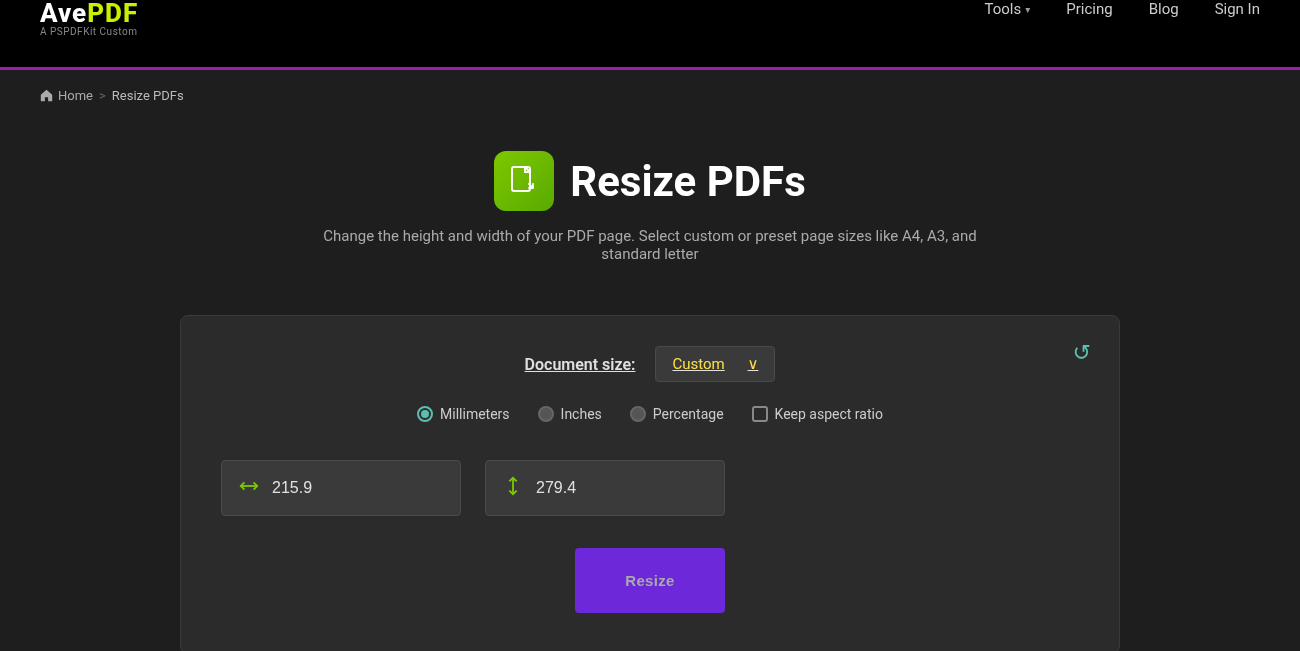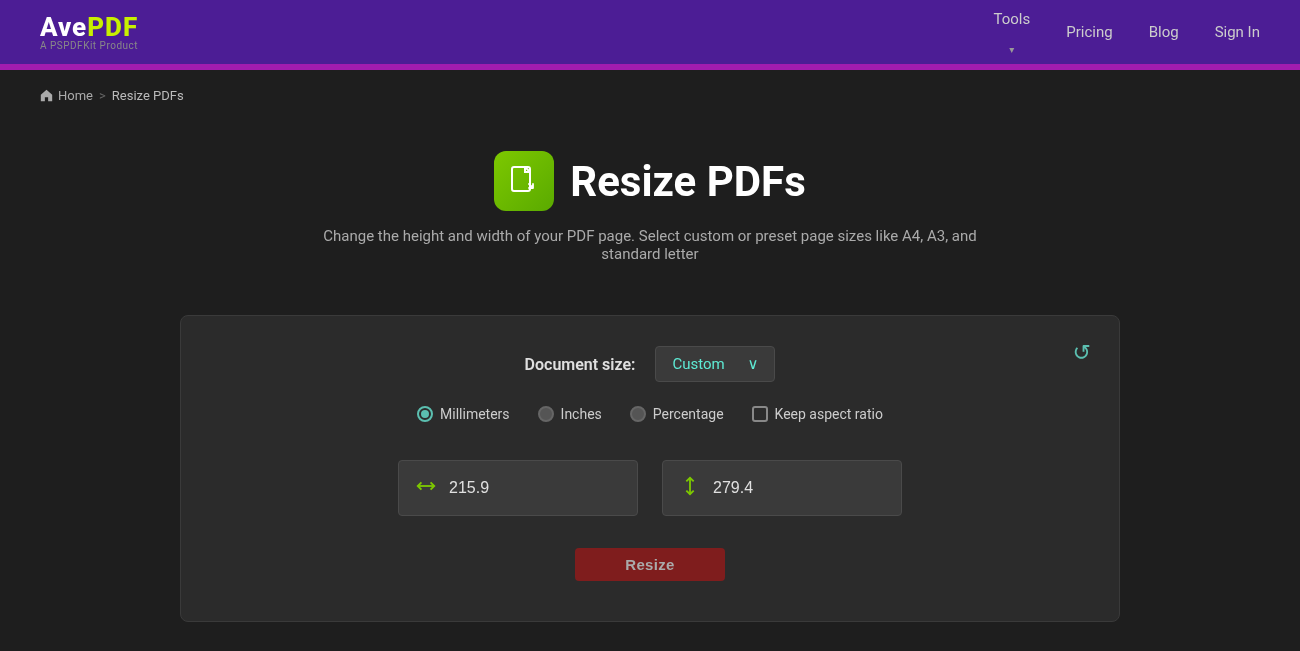--- a/index.html
+++ b/index.html
@@ -7,26 +7,26 @@
       background-color: #1e1e1e;
       color: #e0e0e0;
       font-family: -apple-system, BlinkMacSystemFont, 'Segoe UI', Roboto, sans-serif;
       min-height: 651px;
       width: 1300px;
     }
 
     
     header {
       display: flex;
-      align-items: center;
+      align-items: flex-start;
       justify-content: space-between;
       padding: 0 40px;
       height: 70px;
-      background-color: #4c1d95;
-      border-bottom: 6px solid #a21caf;
+      background-color: #000000;
+      border-bottom: 3px solid #a21caf;
     }
 
     .logo-wrapper {
       display: flex;
       flex-direction: column;
     }
 
     .logo-text {
       font-size: 26px;
       font-weight: 800;
@@ -53,22 +53,21 @@
     nav a {
       color: #cccccc;
       text-decoration: none;
       font-size: 15px;
       font-weight: 400;
     }
 
     .nav-tools {
       display: flex;
       align-items: center;
-      gap: 16px;
-      flex-direction: column;
+      gap: 4px;
     }
 
     .nav-tools .chevron {
       font-size: 10px;
       color: #999;
     }
 
     .nav-signin {
       color: #cccccc;
       font-size: 15px;
@@ -169,32 +168,33 @@
       padding: 4px;
     }
 
     
     .doc-size-row {
       display: flex;
       align-items: center;
       justify-content: center;
       gap: 20px;
       margin-bottom: 24px;
+      text-decoration: underline;
     }
 
     .doc-size-label {
       font-size: 16px;
       font-weight: 600;
       color: #e0e0e0;
     }
 
     .doc-size-dropdown {
       background-color: #3a3a3a;
       border: 1px solid #4a4a4a;
-      color: #5eead4;
+      color: #fde047;
       padding: 8px 16px;
       border-radius: 4px;
       font-size: 15px;
       cursor: pointer;
       display: flex;
       align-items: center;
       gap: 8px;
       min-width: 120px;
       justify-content: space-between;
     }
@@ -262,21 +262,21 @@
       border-radius: 3px;
       border: 2px solid #888;
       background: transparent;
       flex-shrink: 0;
     }
 
     
     .inputs-row {
       display: flex;
       align-items: center;
-      justify-content: center;
+      justify-content: flex-start;
       gap: 24px;
       margin-bottom: 32px;
     }
 
     .input-field {
       background-color: #3a3a3a;
       border: 1px solid #4a4a4a;
       border-radius: 4px;
       padding: 14px 16px;
       display: flex;
@@ -300,40 +300,40 @@
       flex-shrink: 0;
     }
 
     
     .resize-btn-wrapper {
       display: flex;
       justify-content: center;
     }
 
     .resize-btn {
-      background-color: #7f1d1d;
+      background-color: #6d28d9;
       border: none;
       border-radius: 4px;
       color: #aaaaaa;
       font-size: 15px;
       font-weight: 600;
-      padding: 8px 50px;
+      padding: 24px 50px;
       cursor: pointer;
       letter-spacing: 0.3px;
     }
   </style>
 </head>
 <body>
 
 <header>
   <div class="logo-wrapper">
     <div class="logo-text">
       <span class="ave">Ave</span><span class="pdf">PDF</span>
     </div>
-    <span class="logo-sub">A PSPDFKit Product</span>
+    <span class="logo-sub">A PSPDFKit Custom</span>
   </div>
 
   <nav>
     <div class="nav-tools">
       <a href="#">Tools</a>
       <span class="chevron">▾</span>
     </div>
     <a href="#">Pricing</a>
     <a href="#">Blog</a>
     <a href="#" class="nav-signin">Sign In</a>

